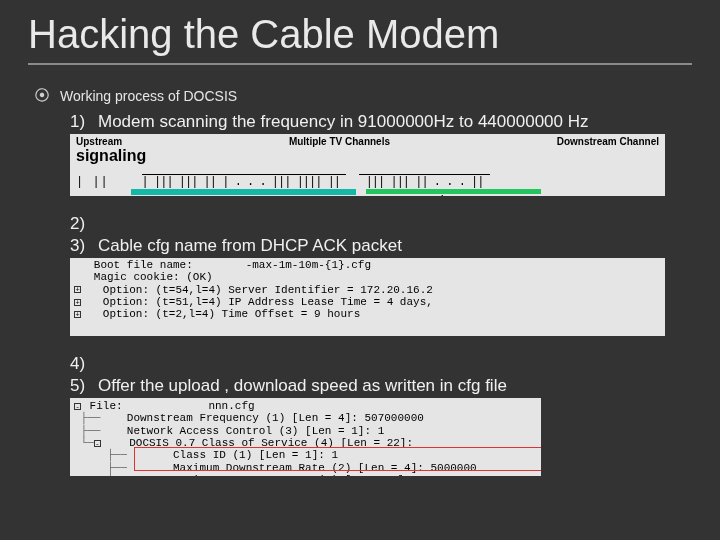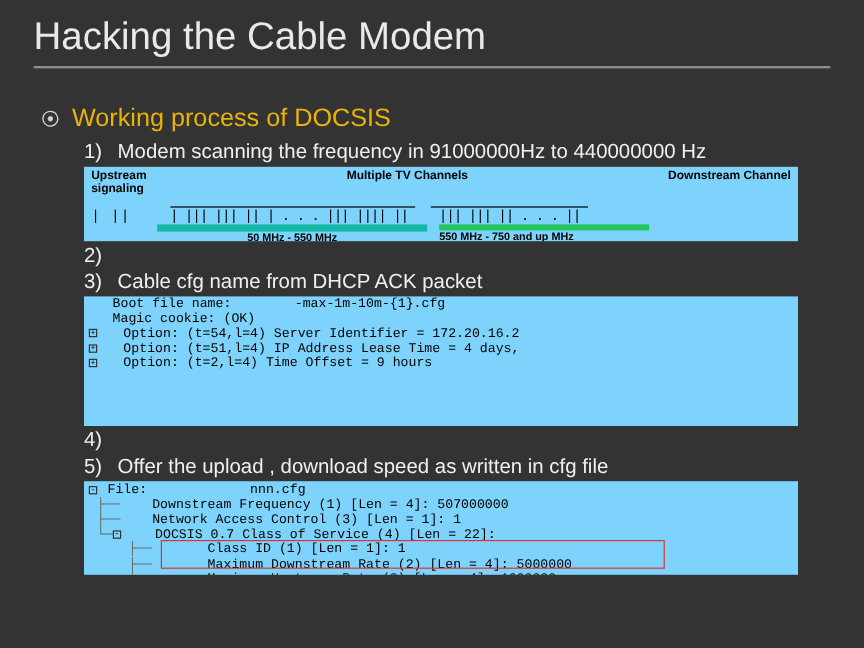--- a/index.html
+++ b/index.html
@@ -11,73 +11,73 @@
     font-family: Arial, Helvetica, sans-serif;
     overflow: hidden;
   }
   .slide {
     width: 100%;
     height: 100%;
     padding: 12px 28px 0 28px;
   }
   .title {
     font-family: Verdana, Arial, sans-serif;
-    font-size: 32px;
+    font-size: 40px;
     font-weight: 400;
     color: #e9e9e9;
     padding-bottom: 6px;
     border-bottom: 2px solid #8a8a8a;
-    margin-bottom: 30px;
+    margin-bottom: 19px;
   }
   .body-row {
     display: flex;
     align-items: baseline;
     gap: 10px;
     padding-left: 6px;
     margin-bottom: 4px;
   }
   .bullet {
     font-size: 16px;
     color: #cfcfcf;
     line-height: 24px;
     flex: 0 0 auto;
   }
   .subtitle {
-    font-size: 21px;
-    color: #eab308;
+    font-size: 14px;
+    color: #e5e5e5;
   }
   .steps {
     padding-left: 42px;
   }
   .step {
     font-size: 17px;
     color: #f0f0f0;
     margin-top: 2px;
     display: flex;
     gap: 6px;
   }
   .step-num { flex: 0 0 22px; }
   .figure {
-    background: #7dd3fc;
+    background: #e5e5e5;
     color: #000;
-    margin: 2px 0 2px 42px;
+    margin: 2px 0 18px 42px;
     font-family: "Courier New", monospace;
     font-size: 11px;
     line-height: 1.12;
     position: relative;
     overflow: hidden;
   }
   .fig1 { height: 62px; width: 595px; padding: 2px 6px 2px 6px; }
   .fig1-top { display:flex; justify-content:space-between; font-size:10px; font-weight:bold; font-family:Arial,sans-serif; }
   .fig1-spec { display:flex; align-items:flex-end; height:22px; margin-top:2px; }
   .fig1-labels { display:flex; font-size:9px; font-weight:bold; font-family:Arial,sans-serif; }
   .fig1-bottom { font-size:9px; font-weight:bold; font-family:Arial,sans-serif; margin-top:2px; }
 
-  .fig2 { height: 108px; width: 595px; padding: 1px 4px; }
-  .fig3 { height: 78px; width: 595px; padding: 2px 4px; }
+  .fig2 { height: 78px; width: 595px; padding: 1px 4px; }
+  .fig3 { height: 78px; width: 471px; padding: 2px 4px; }
   .tree-row { white-space: pre; }
   .tree-box { position:relative; }
   .redbox {
     position: absolute;
     border: 1.5px solid #d33;
     left: 64px;
     top: 49px;
     width: 420px;
     height: 24px;
     pointer-events: none;
@@ -104,21 +104,21 @@
       <span>Modem scanning the frequency in 91000000Hz to 440000000 Hz</span>
     </div>
   </div>
 
   <div class="figure fig1">
     <div class="fig1-top">
       <span>Upstream</span>
       <span>Multiple TV Channels</span>
       <span>Downstream Channel</span>
     </div>
-    <div style="font-size:10px;font-weight:bold;font-family:Arial;">signaling</div>
+    <div style="font-size:16px;font-weight:bold;font-family:Arial;">signaling</div>
     <div class="fig1-spec">
       <span style="font-size:12px;letter-spacing:1px;">| ||&nbsp;&nbsp;&nbsp;&nbsp;</span>
       <span style="border-top:1px solid #000;padding-top:1px;">
         <span style="font-size:12px;letter-spacing:-1px;">|&nbsp;|||&nbsp;|||&nbsp;||&nbsp;|&nbsp;.&nbsp;.&nbsp;.&nbsp;|||&nbsp;||||&nbsp;||&nbsp;</span>
       </span>
       <span>&nbsp;&nbsp;</span>
       <span style="border-top:1px solid #000;padding-top:1px;">
         <span style="font-size:12px;letter-spacing:-1px;">&nbsp;|||&nbsp;|||&nbsp;||&nbsp;.&nbsp;.&nbsp;.&nbsp;||&nbsp;</span>
       </span>
     </div>

